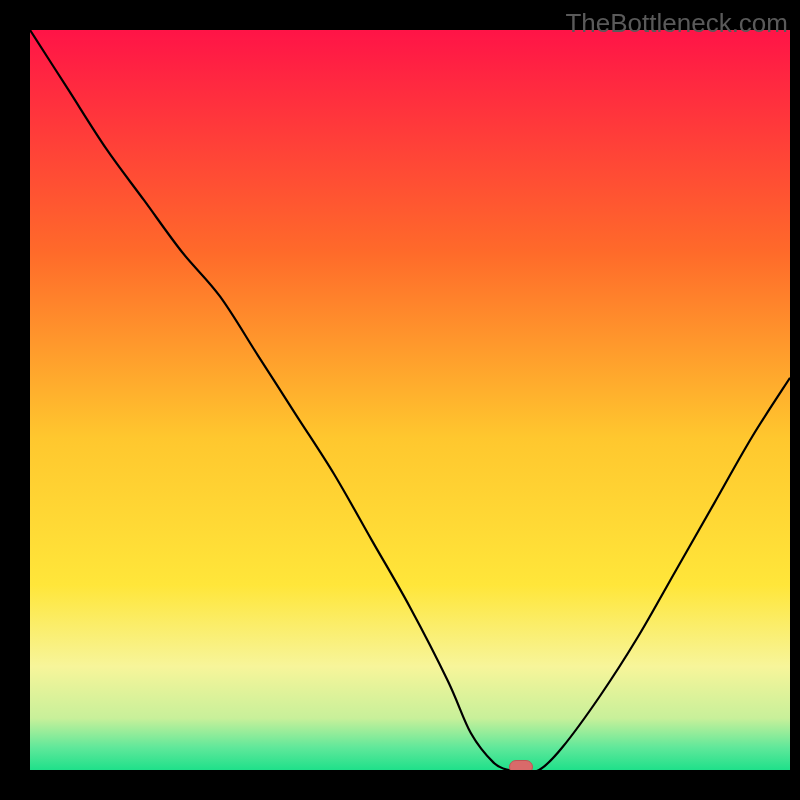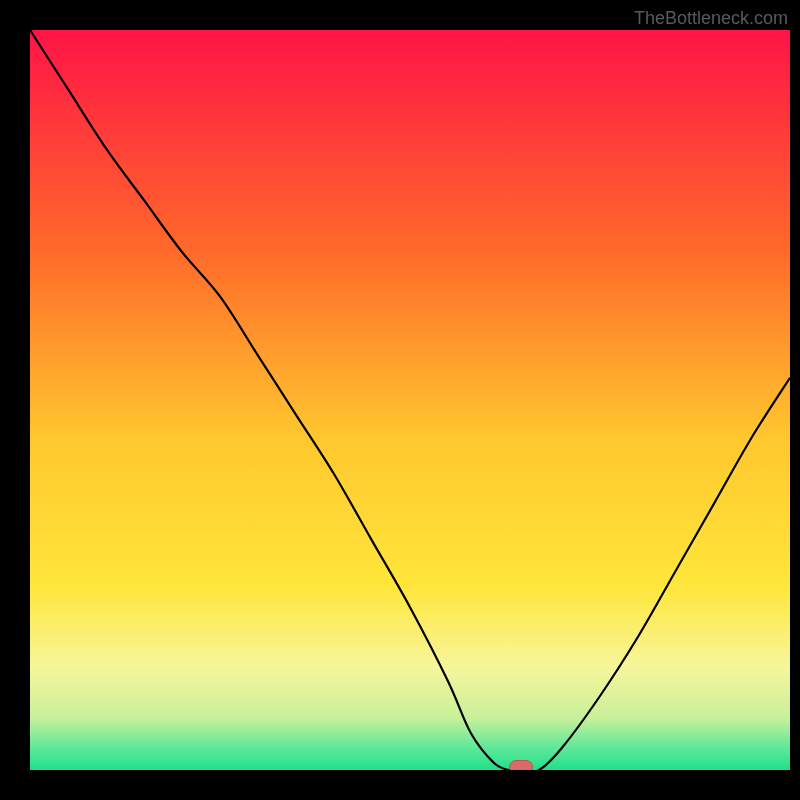--- a/index.html
+++ b/index.html
@@ -9,21 +9,21 @@
     width: 800px;
     height: 800px;
     position: relative;
     font-family: Arial, sans-serif;
   }
   .watermark {
     position: absolute;
     top: 8px;
     right: 12px;
     color: #5a5a5a;
-    font-size: 18px;
+    font-size: 26px;
     font-weight: 500;
     z-index: 10;
   }
   .plot-area {
     position: absolute;
     left: 30px;
     top: 30px;
     width: 760px;
     height: 740px;
     overflow: hidden;

